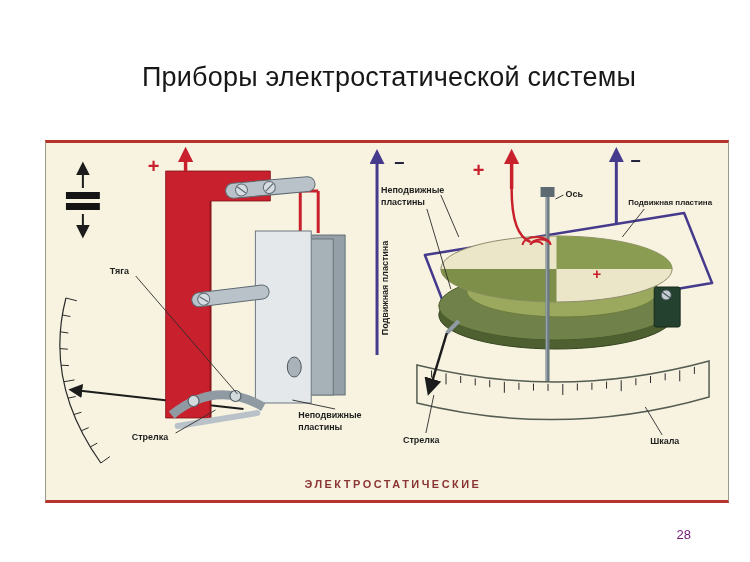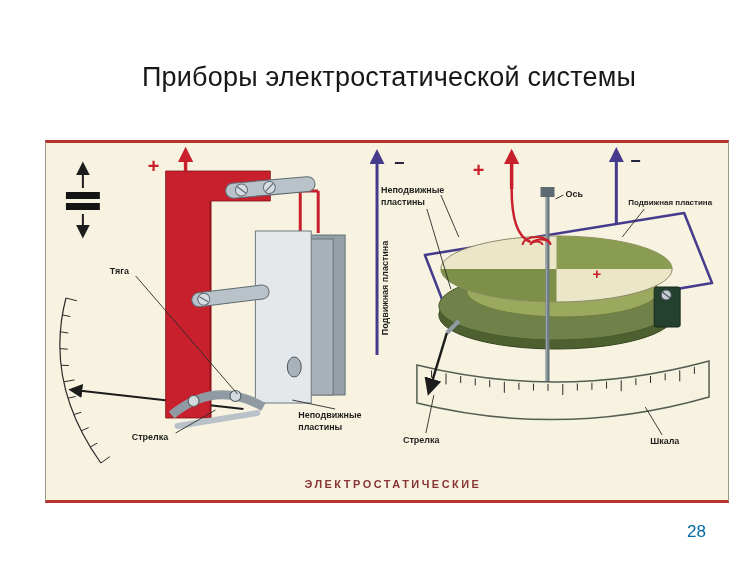--- a/index.html
+++ b/index.html
@@ -12,21 +12,21 @@
     position:absolute;top:48px;left:0;width:100%;text-align:center;
     font-size:27px;font-weight:400;color:#171717;margin:14px;letter-spacing:.2px;
   }
   .figure{
     position:absolute;left:45px;top:140px;width:684px;height:363px;
     background:#f7f3e0;box-sizing:border-box;
     border-top:3px solid #b5342e;border-bottom:3px solid #b5342e;
     border-left:1px solid #9a9a8a;border-right:1px solid #9a9a8a;
   }
   .figure svg{display:block;width:100%;height:100%;}
-  .page-number{position:absolute;right:44px;bottom:20px;font-size:17px;color:#0369a1;}
+  .page-number{position:absolute;right:59px;bottom:20px;font-size:13px;color:#701a75;}
   text{font-family:"Liberation Sans",sans-serif;}
   .lbl{font-size:9px;font-weight:700;fill:#1f1f1f;}
   .lbl-sm{font-size:8px;font-weight:700;fill:#1f1f1f;}
   .sign-red{font-size:20px;font-weight:700;fill:#c8202c;}
   .sign-red-sm{font-size:15px;font-weight:700;fill:#c8202c;}
   .sign-dark{font-size:18px;font-weight:700;fill:#20203a;}
   .leader{stroke:#2a2a2a;stroke-width:.9;}
   .tick{stroke:#2a2a2a;stroke-width:1;}
   .caption{font-size:11px;font-weight:700;fill:#8a3434;letter-spacing:2.5px;}
 </style>

